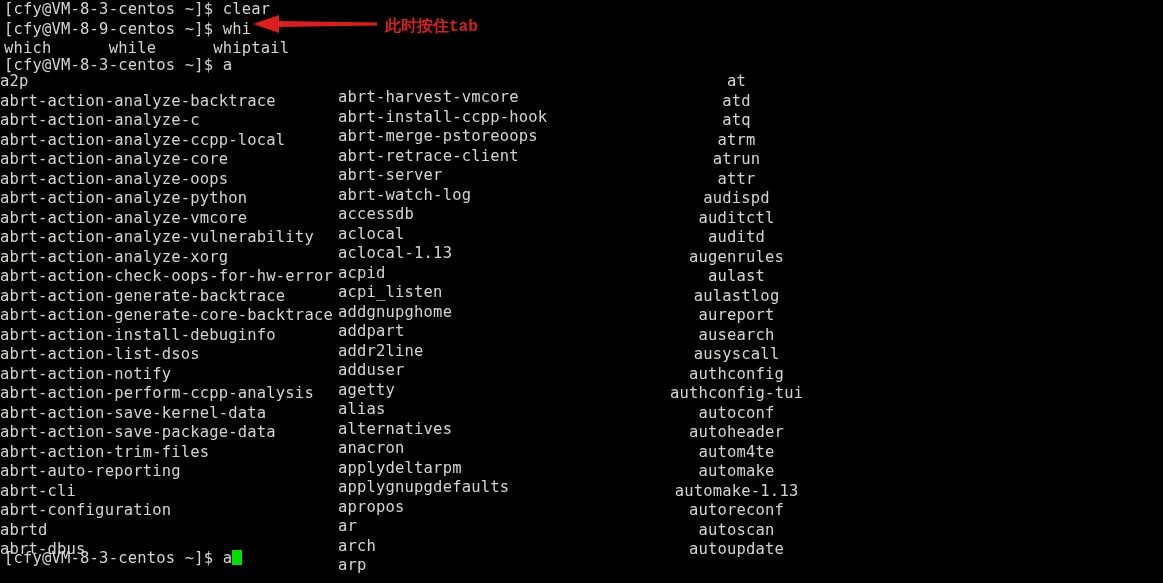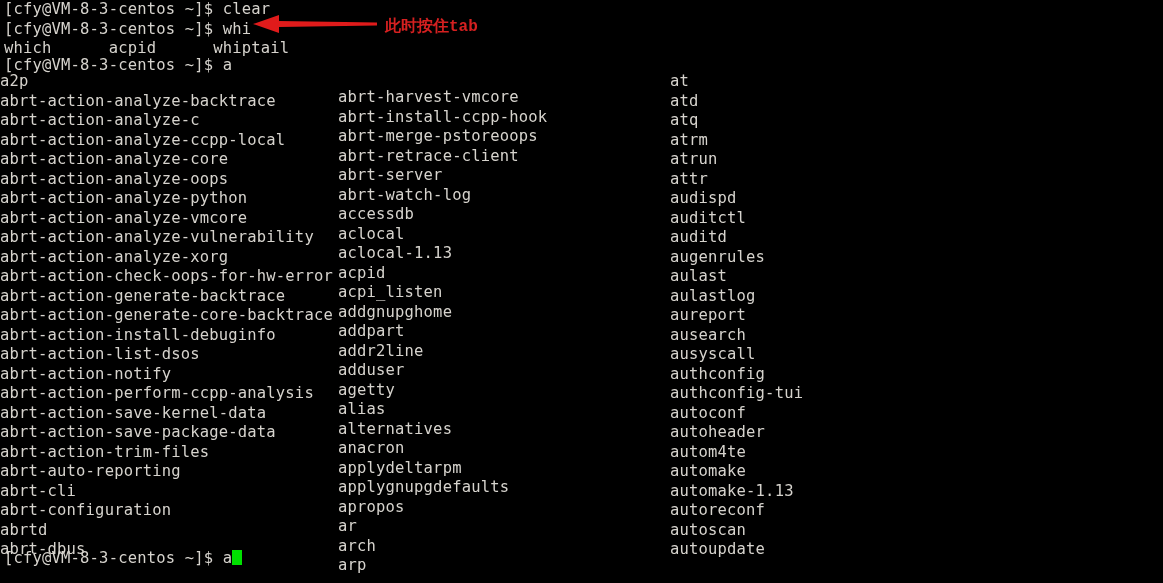--- a/index.html
+++ b/index.html
@@ -35,21 +35,21 @@
   .col {
     position: absolute;
     white-space: pre;
     font-size: 15.5px;
     line-height: 19.5px;
     letter-spacing: 0.18px;
     color: #d6d3cd;
   }
   #col1 { left: 0;   top: 72px; }
   #col2 { left: 338px; top: 72px; margin-top: 16px; }
-  #col3 { left: 670px; top: 72px; }
+  #col3 { left: 670px; top: 72px; text-align: center; }
   .col div { height: 19.5px; }
 
   .cursor {
     display: inline-block;
     width: 9.4px;
     height: 15px;
     background: #00e000;
     vertical-align: -2px;
   }
 
@@ -72,23 +72,23 @@
     white-space: pre;
   }
 </style>
 </head>
 <body>
 
 <div id="terminal">
 
   <div class="line prompt-line" style="top:0px;">[cfy@VM-8-3-centos ~]$ clear</div>
 
-  <div class="line prompt-line" style="top:19.5px;">[cfy@VM-8-3-centos ~]$ whi</div>
+  <div class="line prompt-line" style="top:19.5px;">[cfy@VM-8-9-centos ~]$ whi</div>
 
-  <div class="line" style="top:39px;">which      acpid      whiptail</div>
+  <div class="line" style="top:39px;">which      while      whiptail</div>
 
   <div class="line prompt-line" style="top:56px;">[cfy@VM-8-3-centos ~]$ a</div>
 
   <div class="col" id="col1"><div>a2p</div><div>abrt-action-analyze-backtrace</div><div>abrt-action-analyze-c</div><div>abrt-action-analyze-ccpp-local</div><div>abrt-action-analyze-core</div><div>abrt-action-analyze-oops</div><div>abrt-action-analyze-python</div><div>abrt-action-analyze-vmcore</div><div>abrt-action-analyze-vulnerability</div><div>abrt-action-analyze-xorg</div><div>abrt-action-check-oops-for-hw-error</div><div>abrt-action-generate-backtrace</div><div>abrt-action-generate-core-backtrace</div><div>abrt-action-install-debuginfo</div><div>abrt-action-list-dsos</div><div>abrt-action-notify</div><div>abrt-action-perform-ccpp-analysis</div><div>abrt-action-save-kernel-data</div><div>abrt-action-save-package-data</div><div>abrt-action-trim-files</div><div>abrt-auto-reporting</div><div>abrt-cli</div><div>abrt-configuration</div><div>abrtd</div><div>abrt-dbus</div></div>
   <div class="col" id="col2"><div>abrt-harvest-vmcore</div><div>abrt-install-ccpp-hook</div><div>abrt-merge-pstoreoops</div><div>abrt-retrace-client</div><div>abrt-server</div><div>abrt-watch-log</div><div>accessdb</div><div>aclocal</div><div>aclocal-1.13</div><div>acpid</div><div>acpi_listen</div><div>addgnupghome</div><div>addpart</div><div>addr2line</div><div>adduser</div><div>agetty</div><div>alias</div><div>alternatives</div><div>anacron</div><div>applydeltarpm</div><div>applygnupgdefaults</div><div>apropos</div><div>ar</div><div>arch</div><div>arp</div></div>
   <div class="col" id="col3"><div>at</div><div>atd</div><div>atq</div><div>atrm</div><div>atrun</div><div>attr</div><div>audispd</div><div>auditctl</div><div>auditd</div><div>augenrules</div><div>aulast</div><div>aulastlog</div><div>aureport</div><div>ausearch</div><div>ausyscall</div><div>authconfig</div><div>authconfig-tui</div><div>autoconf</div><div>autoheader</div><div>autom4te</div><div>automake</div><div>automake-1.13</div><div>autoreconf</div><div>autoscan</div><div>autoupdate</div></div>
 
   <div class="line prompt-line" style="top:549px;"><span>[cfy@VM-8-3-centos ~]$ a</span><span class="cursor"></span></div>
 
   <svg id="annotation-arrow" viewBox="0 0 124 22" xmlns="http://www.w3.org/2000/svg">

